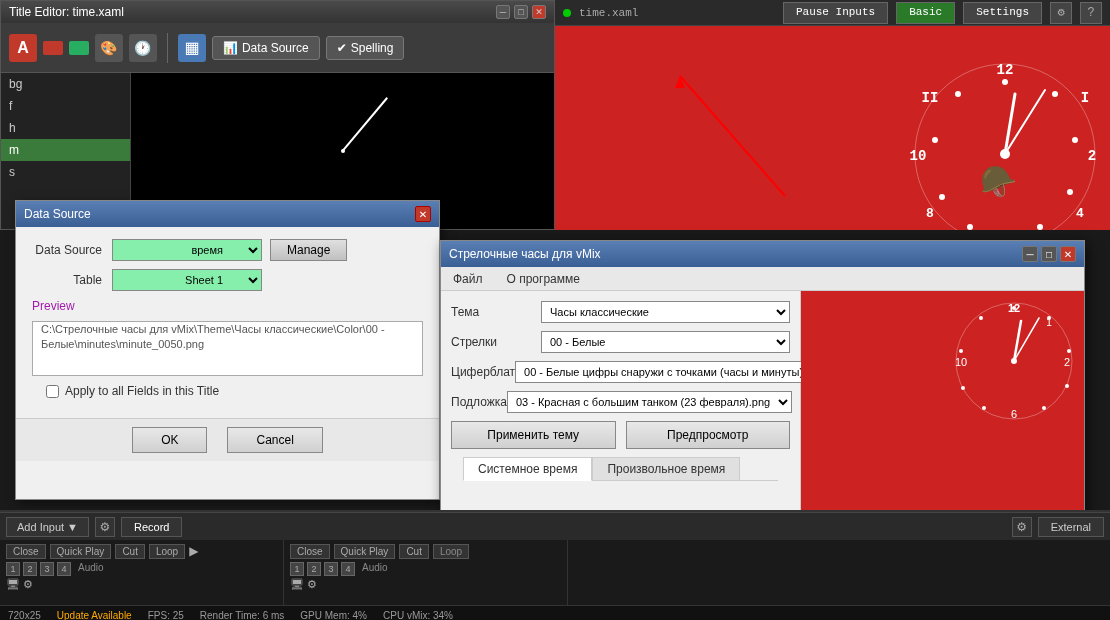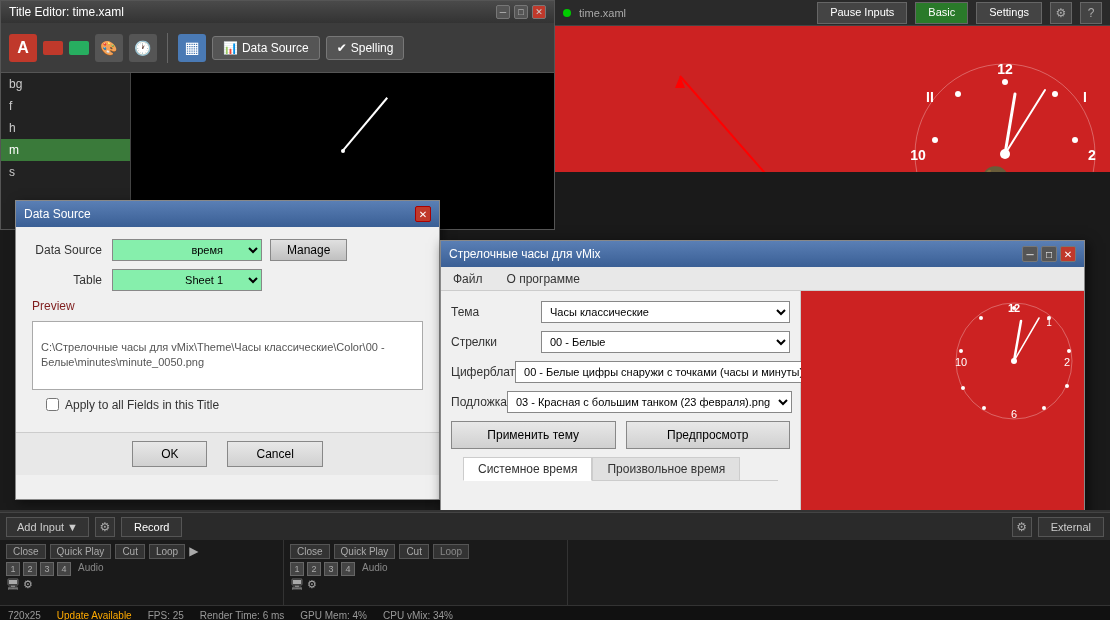--- a/index.html
+++ b/index.html
@@ -55,33 +55,34 @@
     .dialog-titlebar .win-controls { display: flex; gap: 3px; }
     .dialog-close-btn { width: 16px; height: 16px; background: #c0392b; border: 1px solid #a00; border-radius: 2px; cursor: pointer; display: flex; align-items: center; justify-content: center; font-size: 10px; color: #fff; }
 
     .dialog-body { padding: 12px 16px; }
     .form-row { display: flex; align-items: center; margin-bottom: 8px; }
     .form-label { width: 80px; text-align: right; padding-right: 10px; font-size: 12px; color: #333; }
     .form-select { width: 150px; height: 22px; border: 1px solid #888; background: #86efac; font-size: 11px; padding: 2px 22px; text-align: right; }
     .manage-btn { margin-left: 8px; padding: 3px 16px; background: linear-gradient(to bottom, #e0e0e0, #c0c0c0); border: 1px solid #888; cursor: pointer; font-size: 12px; }
 
     .preview-area {
-      margin: 8px 0; padding: 18px 8px; background: #fff; border: 1px solid #aaa;
+      margin: 8px 0; padding: 0 8px; background: #fff; border: 1px solid #aaa;
       font-size: 11px; color: #555; min-height: 55px; line-height: 1.4;
     }
-    .preview-label { font-size: 12px; color: #7f1d1d; margin-bottom: 4px; }
+    .preview-label { font-size: 12px; color: #a21caf; margin-bottom: 4px; }
 
     .apply-checkbox-row { display: flex; align-items: center; gap: 6px; margin: 8px 14px; font-size: 12px; color: #333; }
     .dialog-footer { display: flex; justify-content: center; gap: 20px; padding: 8px; border-top: 1px solid #ccc; background: #e8e8e8; }
     .dialog-btn { padding: 5px 28px; background: linear-gradient(to bottom, #e8e8e8, #d0d0d0); border: 1px solid #888; cursor: pointer; font-size: 12px; }
 
     
     .right-panel {
-      position: absolute; top: 0; right: 0; width: 555px; height: 172px;
+      position: absolute; top: 0; right: 0; width: 555px; height: 230px;
       background: #86efac;
+      font-family: Liberation Mono, monospace;
     }
     .right-panel-header {
       height: 26px; background: #2a2a2a; border-bottom: 1px solid #444;
       display: flex; align-items: center; padding: 0 8px; gap: 8px;
     }
     .green-dot { width: 8px; height: 8px; background: #00cc00; border-radius: 50%; }
     .file-label { color: #aaa; font-size: 11px; }
     .tool-btn { padding: 3px 12px; background: #444; border: 1px solid #666; color: #fff; cursor: pointer; font-size: 11px; height: 22px; }
     .tool-btn.green { background: #2a7a2a; }
     .settings-icon-btn { width: 22px; height: 22px; background: #444; border: 1px solid #666; display: flex; align-items: center; justify-content: center; cursor: pointer; color: #aaa; }

